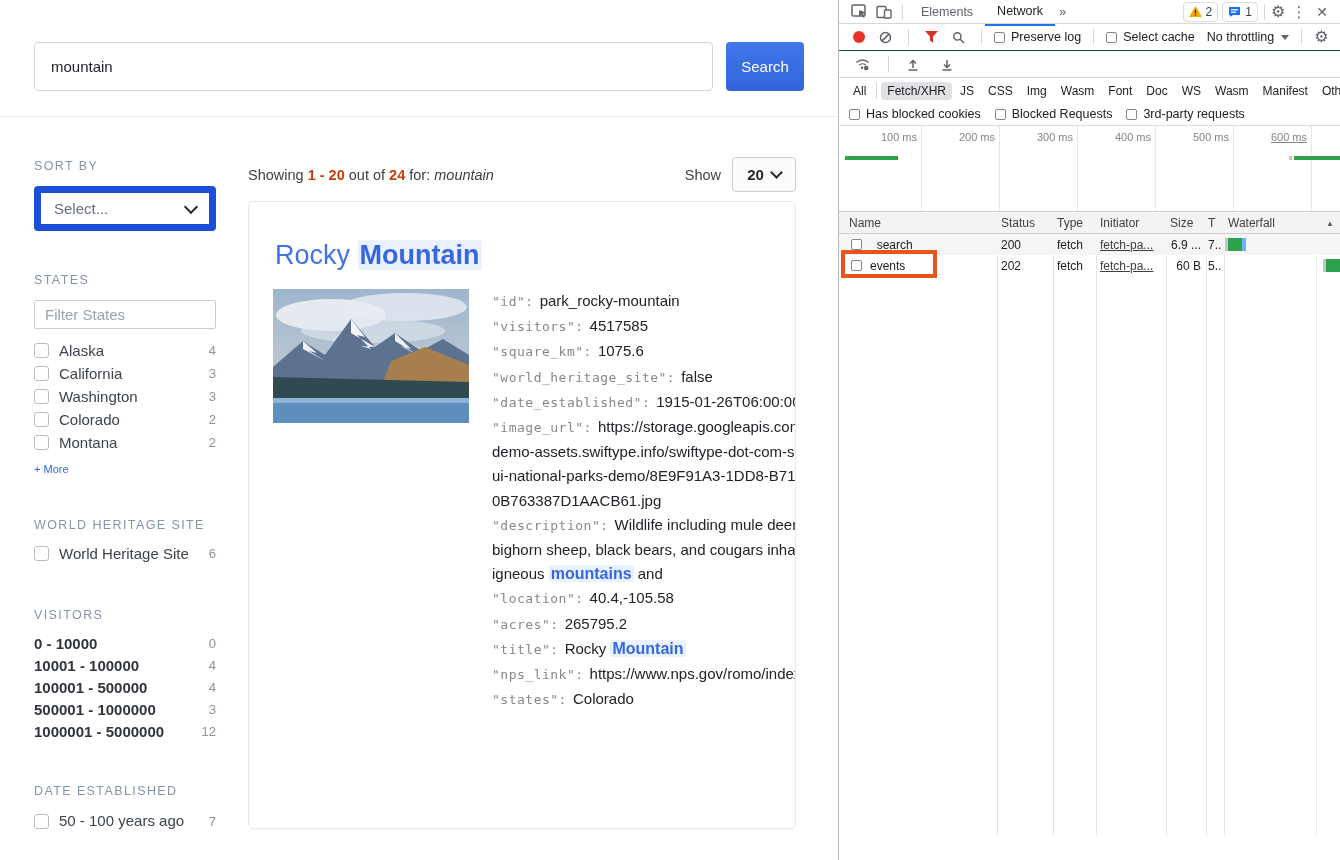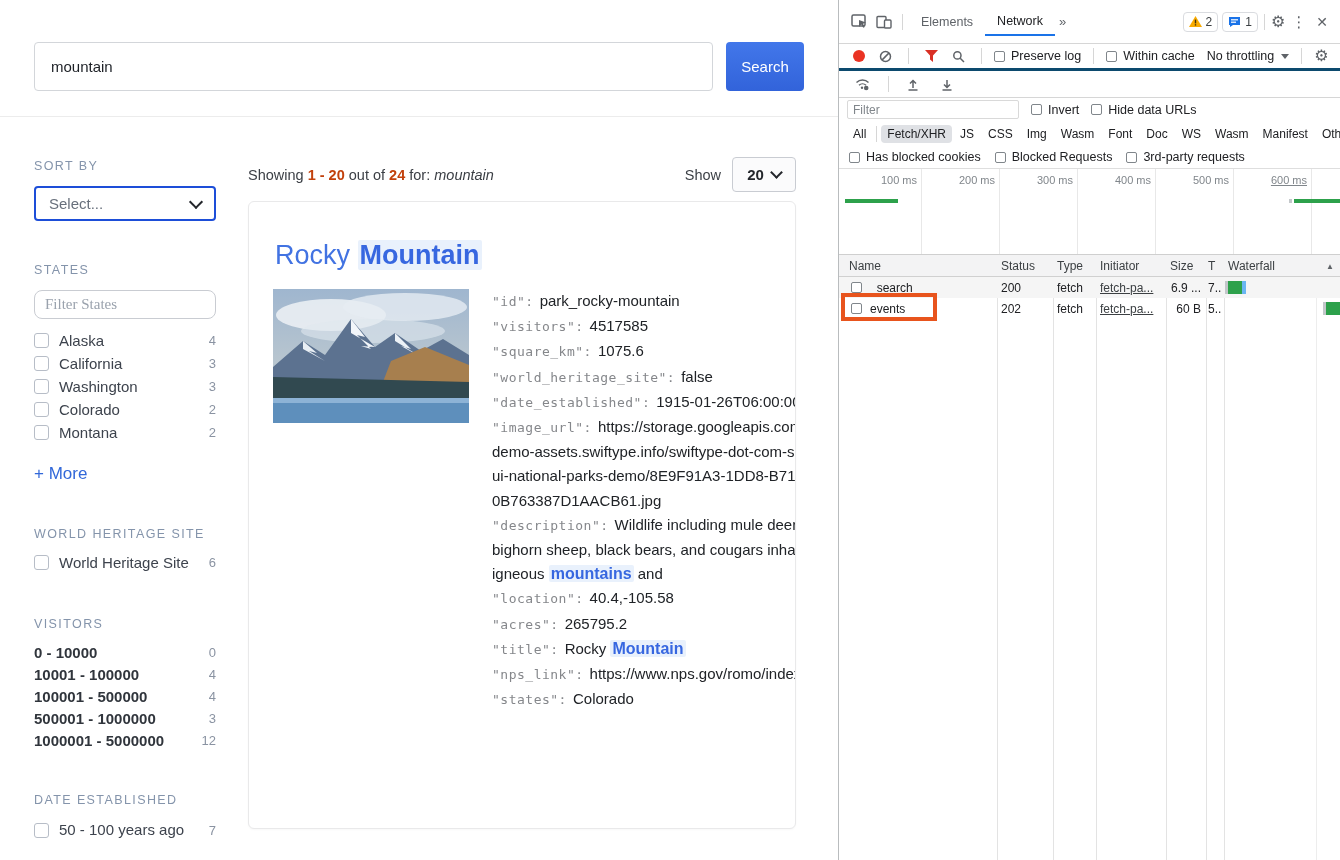--- a/index.html
+++ b/index.html
@@ -8,30 +8,30 @@
   
   .app{width:838px;height:668px;position:relative;background:#fff;flex:none;}
   .app-header{height:117px;border-bottom:1px solid #ececec;display:flex;align-items:flex-start;padding:42px 34px 0;box-sizing:border-box;}
   .search-input{flex:1;height:49px;border:1px solid #d3d6da;border-radius:4px;padding:0 16px;font-size:15px;color:#1d2026;font-family:"Liberation Sans",sans-serif;box-sizing:border-box;outline:none;}
   .search-btn{margin-left:13px;width:78px;height:49px;border:none;border-radius:4px;background:linear-gradient(#4277ea,#3263da);color:#fff;font-size:15px;font-family:"Liberation Sans",sans-serif;cursor:pointer;}
   .app-body{display:flex;padding-left:34px;}
 
   
   .facets{width:182px;flex:none;padding-top:42px;}
   .f-label{font-size:12.5px;letter-spacing:1.4px;color:#8494ab;margin-bottom:13px;}
-  .selbox{height:31px;border:2px solid #1d4ed8;border-radius:4px;display:flex;align-items:center;padding:0 13px;justify-content:space-between;background:#fff;cursor:pointer;}
+  .selbox{height:31px;border:7px solid #1d4ed8;border-radius:4px;display:flex;align-items:center;padding:0 13px;justify-content:space-between;background:#fff;cursor:pointer;}
   .selbox .txt{font-size:15px;color:#68707c;}
   .chev{width:8px;height:8px;border-right:2.4px solid #23262b;border-bottom:2.4px solid #23262b;transform:rotate(45deg);margin-top:-4px;}
-  .f-input{width:100%;height:29px;border:1px solid #c9ccd2;border-radius:8px;padding:2px 10px;font-size:15px;box-sizing:border-box;font-family:Liberation Serif, serif;color:#333;outline:none;}
+  .f-input{width:100%;height:29px;border:1px solid #c9ccd2;border-radius:2px;padding:2px 10px;font-size:15px;box-sizing:border-box;font-family:Liberation Sans, sans-serif;color:#333;outline:none;}
   .f-input::placeholder{color:#9aa2ad;}
   .opt{display:flex;align-items:center;margin-bottom:6px;min-height:15px;}
   .cb{width:15px;height:15px;border:1px solid #b7bdc7;border-radius:3px;background:#fff;flex:none;box-sizing:border-box;}
   .opt .lbl{font-size:15px;color:#3d434d;margin-left:10px;}
   .opt .cnt{font-size:13px;color:#8a93a2;margin-left:auto;}
-  .more{font-size:17px;color:#3268d9;margin-top:23px;cursor:pointer;}
+  .more{font-size:11px;color:#3268d9;margin-top:12px;cursor:pointer;}
   .range .lbl{font-weight:bold;color:#30353c;margin-left:0;}
   .opt .wrapl{font-size:15px;color:#3d434d;margin-left:10px;width:146px;line-height:20px;}
 
   
   .results{width:548px;margin-left:32px;position:relative;}
   .res-bar{margin-top:40px;display:flex;align-items:center;font-size:14.5px;color:#3b3f45;}
   .res-bar b{color:#c2410c;}
   .res-bar .q{font-style:italic;}
   .show-wrap{margin-left:auto;display:flex;align-items:center;}
   .show-lbl{margin-right:11px;}
@@ -46,30 +46,30 @@
   .park-img{width:196px;height:134px;flex:none;display:block;}
   .fields{margin-left:23px;flex:1;line-height:24.2px;overflow-wrap:break-word;}
   .fk{font-family:"DejaVu Sans Mono",monospace;font-size:13px;color:#85878b;letter-spacing:0.5px;}
   .fv{font-size:15px;color:#202327;margin-left:6px;}
   .fvc{font-size:15px;color:#202327;}
 
   
   .devtools{width:501px;height:860px;border-left:1px solid #b9bcbe;background:#fff;flex:none;font-size:12px;color:#202124;position:relative;}
   .vdiv{width:1px;height:16px;background:#d6d6d6;margin:0 6px;flex:none;}
   .dt-row{display:flex;align-items:center;box-sizing:border-box;}
-  .tabbar{height:44px;border-bottom:1px solid #d6d6d6;padding:0 8px;}
+  .tabbar{height:24px;border-bottom:1px solid #d6d6d6;padding:0 8px;}
   .tab{padding:0 12px;height:28px;display:flex;align-items:center;font-size:12.5px;color:#5f6368;cursor:pointer;}
   .tab.active{color:#202124;border-bottom:2px solid #1a73e8;box-sizing:border-box;}
   .tab-more{color:#5f6368;font-size:13px;padding:0 4px;cursor:pointer;}
   .badge{display:flex;align-items:center;gap:4px;border:1px solid #dadce0;border-radius:4px;padding:1px 5px;height:16px;cursor:pointer;}
   .badge .num{font-size:12px;color:#3c4043;}
   .gearglyph{font-size:16px;color:#5f6368;cursor:pointer;line-height:1;}
   .kebab{font-size:15px;color:#5f6368;cursor:pointer;padding:0 6px;letter-spacing:0;}
   .closex{font-size:14px;color:#5f6368;cursor:pointer;padding:0 4px;}
-  .toolbar{height:27px;border-bottom:3px solid #0c4a6e;padding:0 10px;gap:6px;}
+  .toolbar{height:27px;border-bottom:1px solid #0c4a6e;padding:0 10px;gap:6px;}
   .rec{width:12px;height:12px;border-radius:50%;background:#ea3323;margin:0 4px;cursor:pointer;}
   .icbtn{display:flex;align-items:center;justify-content:center;padding:0 4px;cursor:pointer;}
   .dtcb{width:11px;height:11px;border:1px solid #80868b;border-radius:2px;background:#fff;margin-right:6px;flex:none;box-sizing:border-box;cursor:pointer;}
   .cgl{display:flex;align-items:center;font-size:12.5px;color:#202124;cursor:pointer;white-space:nowrap;}
   .caret{width:0;height:0;border-left:4px solid transparent;border-right:4px solid transparent;border-top:5px solid #5f6368;margin-left:7px;}
   .condrow{height:27px;border-bottom:1px solid #d6d6d6;padding:0 12px;gap:8px;}
   .filterrow{height:23px;padding:0 8px;gap:12px;}
   .dt-filter{width:160px;height:17px;border:1px solid #d9d9d9;border-radius:2px;font-size:12px;padding:0 5px;font-family:"Liberation Sans",sans-serif;outline:none;}
   .dt-filter::placeholder{color:#80868b;}
   .pillrow{height:25px;padding:0 8px;gap:2px;}
@@ -315,21 +315,21 @@
           </svg>
       </span>
       <span class="vdiv"></span>
       <span class="cgl">
           <span class="dtcb"></span>
           <span>Preserve log</span>
         </span>
       <span class="vdiv"></span>
       <span class="cgl">
           <span class="dtcb"></span>
-          <span>Within cache</span>
+          <span>Select cache</span>
         </span>
       <span class="cgl" style="margin-left:6px;">
           <span>No throttling</span>
           <span class="caret"></span>
         </span>
       <span class="vdiv"></span>
       <span class="gearglyph">⚙</span>
     </div>
 
     <div class="dt-row condrow">
@@ -349,31 +349,20 @@
           </svg>
       </span>
       <span class="icbtn" style="margin-left:6px;">
         <svg width="12" height="13" viewBox="0 0 12 13">
             <path d="M6 2v7M3 6.5l3 3 3-3" fill="none" stroke="#5f6368" stroke-width="1.5"></path>
             <line x1="1.5" y1="12" x2="10.5" y2="12" stroke="#5f6368" stroke-width="1.5"></line>
           </svg>
       </span>
     </div>
 
-    <div class="dt-row filterrow">
-      <input class="dt-filter" type="text" placeholder="Filter" style="">
-      <span class="cgl">
-          <span class="dtcb"></span>
-          <span>Invert</span>
-        </span>
-      <span class="cgl">
-          <span class="dtcb"></span>
-          <span>Hide data URLs</span>
-        </span>
-    </div>
 
     <div class="dt-row pillrow">
       <span class="pill">All</span>
       <span class="vdiv" style="margin:0 2px;"></span>
       <span class="pill sel">Fetch/XHR</span>
       <span class="pill">JS</span>
       <span class="pill">CSS</span>
       <span class="pill">Img</span>
       <span class="pill">Wasm</span>
       <span class="pill">Font</span>

